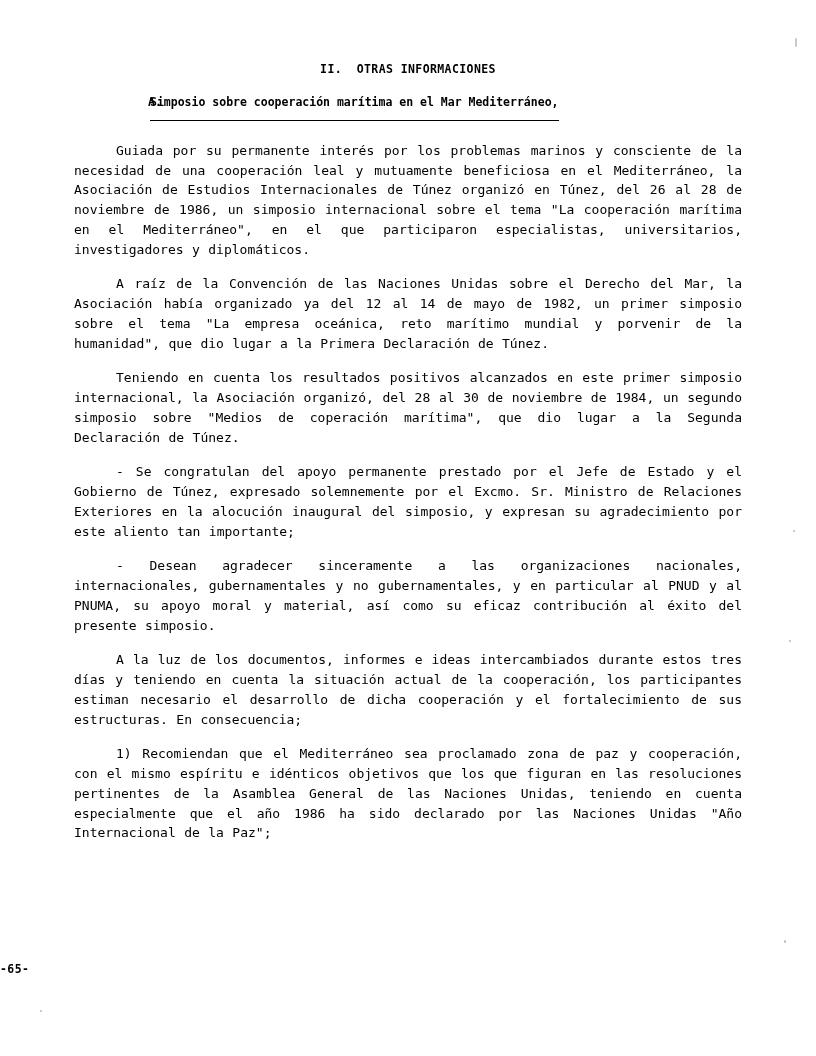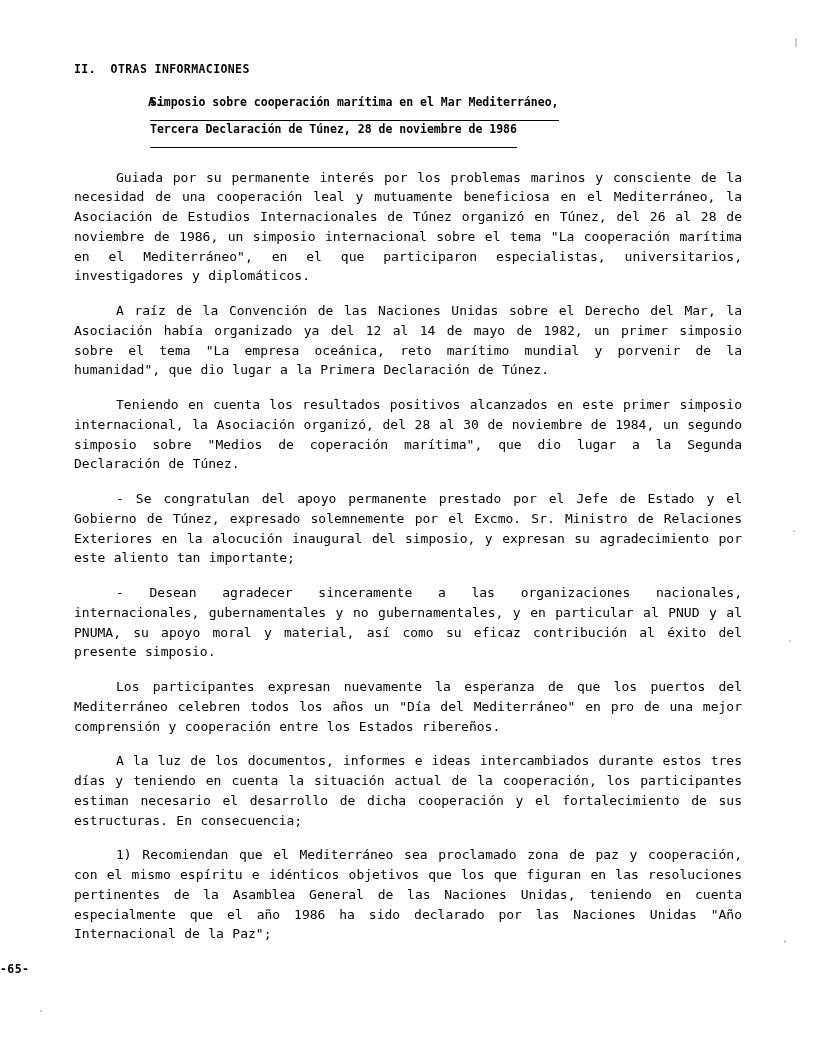--- a/index.html
+++ b/index.html
@@ -22,20 +22,21 @@
     height: 1056px;
     background: #fff;
   }
   .content {
     position: absolute;
     left: 74px;
     top: 62px;
     width: 668px;
   }
   .section-title {
+    text-align: center;
     font-size: 11.5px;
     font-weight: bold;
     letter-spacing: 0.4px;
     margin: 0 0 18px 0;
     white-space: pre;
   }
   .subtitle-block {
     margin: 0 0 20px 0;
     padding-left: 76px;
     font-size: 11.5px;
@@ -104,36 +105,34 @@
 
 <div class="page">
 
   <div class="content">
 
     <div class="section-title">II.  OTRAS INFORMACIONES</div>
 
     <div class="subtitle-block sub-wrap">
       <span class="subtitle-letter">A.</span>
       <div class="subtitle-line"><span class="sub-underline">Simposio sobre cooperación marítima en el Mar Mediterráneo,</span></div>
-      <div class="subtitle-line"><span class="sub-underline">Tercera Declaración de Túnez, 28 de noviembre de 1986</span></div>
     </div>
 
     <p class="para"><span class="ind"></span><span>Guiada por su permanente interés por los problemas marinos y consciente de la necesidad de una cooperación leal y mutuamente beneficiosa en el Mediterráneo, la Asociación de Estudios Internacionales de Túnez organizó en Túnez, del 26 al 28 de noviembre de 1986, un simposio internacional sobre el tema "La cooperación marítima en el Mediterráneo", en el que participaron especialistas, universitarios, investigadores y diplomáticos.</span></p>
 
     <p class="para"><span class="ind"></span><span>A raíz de la Convención de las Naciones Unidas sobre el Derecho del Mar, la Asociación había organizado ya del 12 al 14 de mayo de 1982, un primer simposio sobre el tema "La empresa oceánica, reto marítimo mundial y porvenir de la humanidad", que dio lugar a la Primera Declaración de Túnez.</span></p>
 
     <p class="para"><span class="ind"></span><span>Teniendo en cuenta los resultados positivos alcanzados en este primer simposio internacional, la Asociación organizó, del 28 al 30 de noviembre de 1984, un segundo simposio sobre "Medios de coperación marítima", que dio lugar a la Segunda Declaración de Túnez.</span></p>
 
 
 
     <p class="para"><span class="dash-ind"></span><span>-  Se congratulan del apoyo permanente prestado por el Jefe de Estado y el Gobierno de Túnez, expresado solemnemente por el Excmo. Sr. Ministro de Relaciones Exteriores en la alocución inaugural del simposio, y expresan su agradecimiento por este aliento tan importante;</span></p>
 
     <p class="para"><span class="dash-ind"></span><span>-  Desean agradecer sinceramente a las organizaciones nacionales, internacionales, gubernamentales y no gubernamentales, y en particular al PNUD y al PNUMA, su apoyo moral y material, así como su eficaz contribución al éxito del presente simposio.</span></p>
 
-    <p class="para"><span class="ind"></span><span>Los participantes expresan nuevamente la esperanza de que los puertos del Mediterráneo celebren todos los años un "Día del Mediterráneo" en pro de una mejor comprensión y cooperación entre los Estados ribereños.</span></p>
 
     <p class="para"><span class="ind"></span><span>A la luz de los documentos, informes e ideas intercambiados durante estos tres días y teniendo en cuenta la situación actual de la cooperación, los participantes estiman necesario el desarrollo de dicha cooperación y el fortalecimiento de sus estructuras.  En consecuencia;</span></p>
 
     <p class="para"><span class="num-ind"></span><span>1)   Recomiendan que el Mediterráneo sea proclamado zona de paz y cooperación, con el mismo espíritu e idénticos objetivos que los que figuran en las resoluciones pertinentes de la Asamblea General de las Naciones Unidas, teniendo en cuenta especialmente que el año 1986 ha sido declarado por las Naciones Unidas "Año Internacional de la Paz";</span></p>
 
   </div>
 
   <div class="footer">-65-</div>
 
   <div class="speck s1"></div>

